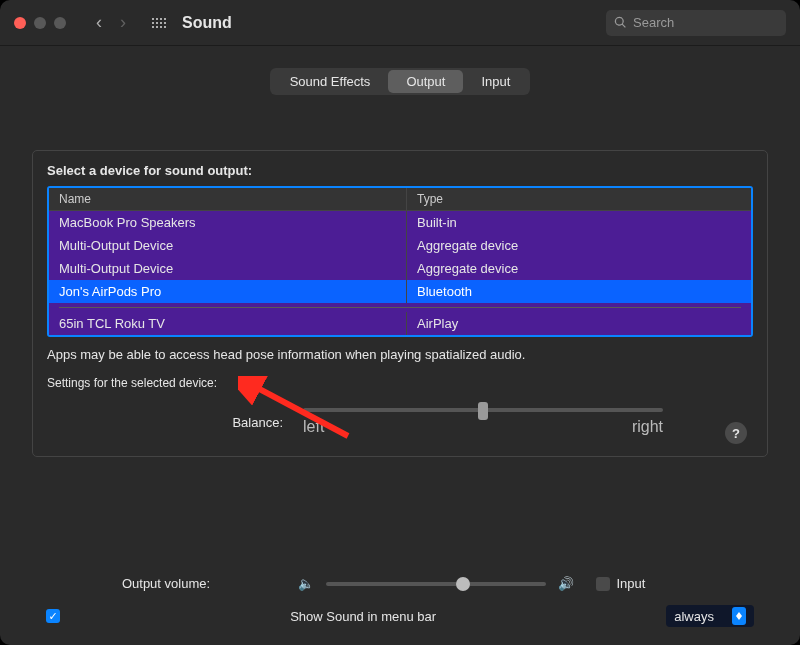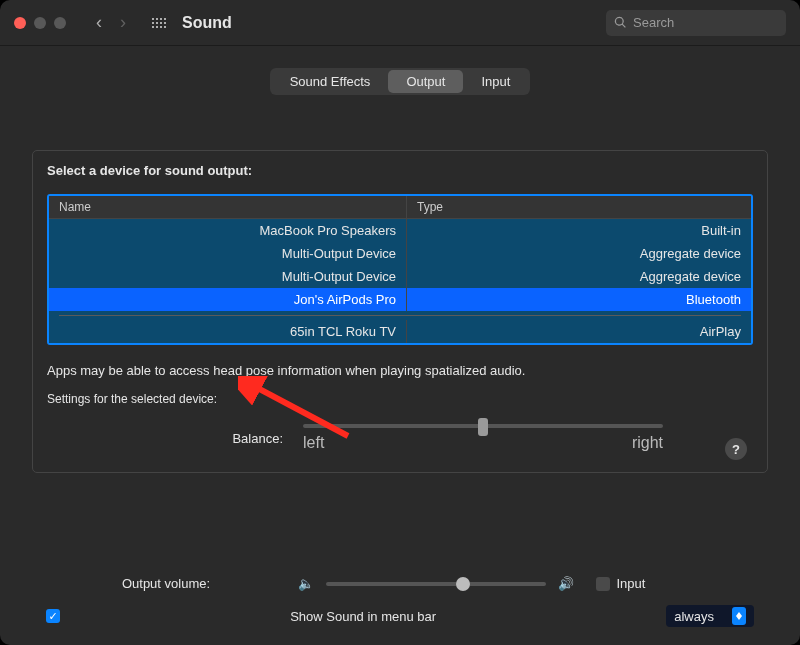--- a/index.html
+++ b/index.html
@@ -72,36 +72,36 @@
     border-radius: 5px;
     padding: 12px 0 16px;
     position: relative;
   }
   .section-label {
     font-size: 13px;
     font-weight: 600;
     padding: 0 14px 8px;
   }
   .table-wrap {
-    margin: 8px 14px;
+    margin: 0 14px;
     border: 2px solid #0a84ff;
     border-radius: 3px;
     overflow: hidden;
   }
   .headrow {
     display: flex;
     background: #343434;
     border-bottom: 1px solid #444;
     font-size: 12px;
     color: #ccc;
   }
   .headrow .cell { padding: 4px 10px; }
   .col-name { width: 51%; border-right: 1px solid #444; }
   .col-type { flex:1; }
-  .bodyrows { background: #0c4a6e; text-align: right; }
+  .bodyrows { background: #4c1d95; }
   .row { display: flex; font-size: 13px; }
   .row .cell { padding: 4px 10px; }
   .row.selected { background: #0a63ff; color: #fff; }
   .sep { border-top: 1px solid #5a5a5a; margin: 4px 10px; }
   .note { font-size: 13px; color: #e6e6e6; padding: 10px 14px 0; }
   .sub-label { font-size: 12px; padding: 14px 14px 0; }
   .balance {
     display: flex;
     align-items: center;
     gap: 16px;

